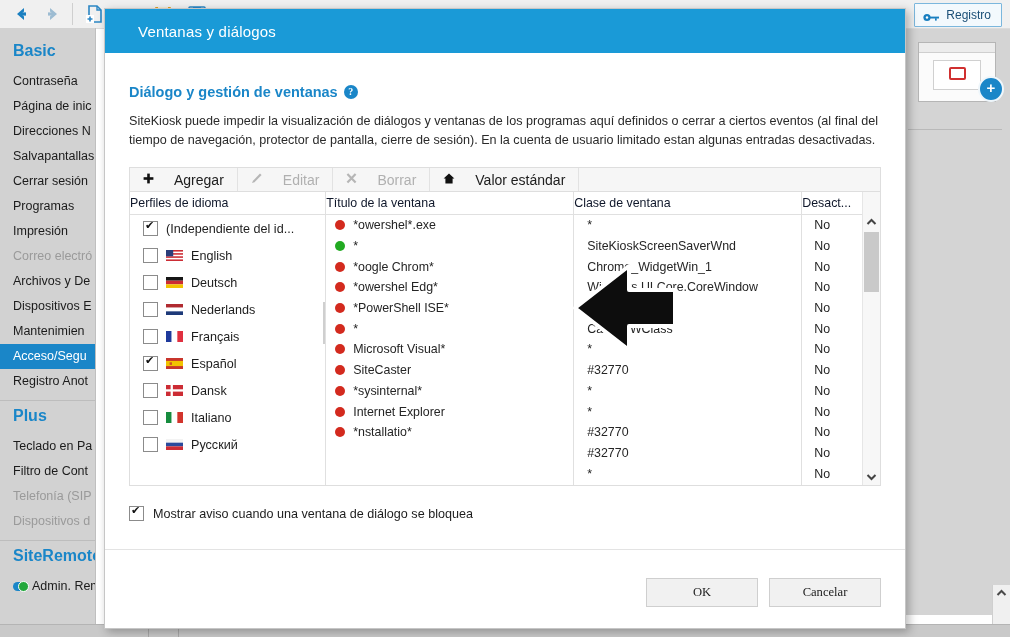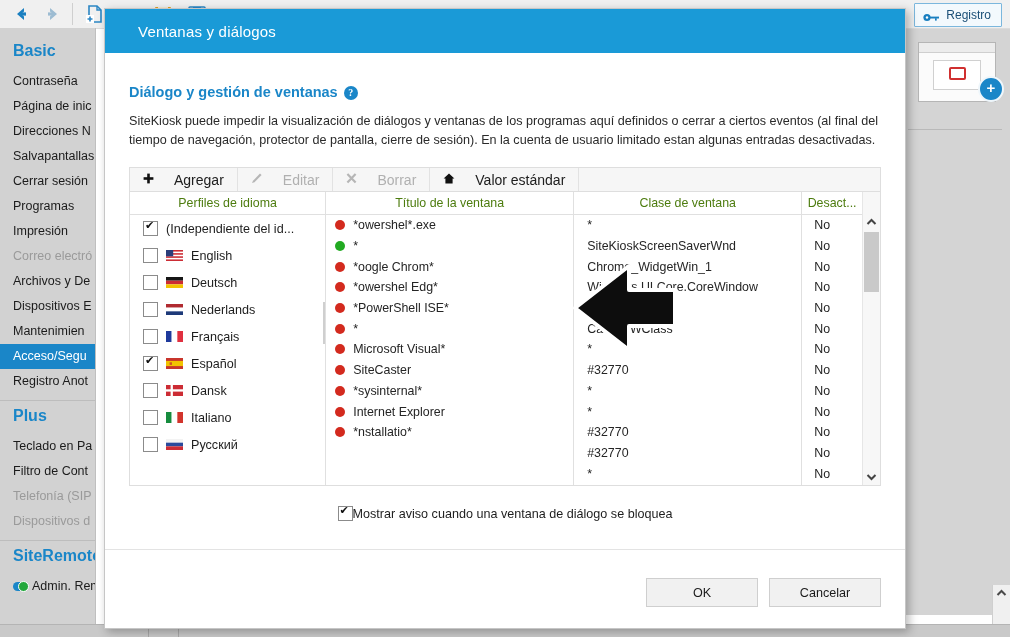--- a/index.html
+++ b/index.html
@@ -63,35 +63,35 @@
   #dialog{
     position:absolute;left:104px;top:8px;width:800px;height:619px;
     background:#ffffff;border:1px solid #c6c6c6;
     box-shadow:3px 3px 9px rgba(0,0,0,.28);
   }
   #dlg-title{height:44px;background:#1a9ad7;display:flex;align-items:center;}
   #dlg-title span{color:#ffffff;font-size:15px;padding-left:33px;letter-spacing:.2px;}
 
   #dlg-body{position:relative;padding:0 24px;}
 
-  #section-title{margin-top:31px;font-size:14.5px;font-weight:bold;color:#1a86c8;display:flex;align-items:flex-end;gap:6px;}
+  #section-title{margin-top:31px;font-size:14.5px;font-weight:bold;color:#1a86c8;display:flex;align-items:center;gap:6px;}
   .help-badge{display:inline-block;width:14px;height:14px;border-radius:50%;background:#1a86c8;color:#fff;font-size:10px;font-weight:bold;line-height:14px;text-align:center;font-family:"Liberation Serif",serif;}
 
   #section-desc{margin-top:12px;font-size:12.6px;color:#2a2a2a;line-height:19px;width:752px;}
 
   
   #grid-toolbar{margin-top:17px;height:24px;display:flex;border:1px solid #dedede;border-bottom:none;background:#f6f6f6;width:752px;box-sizing:border-box;}
   .gt-btn{display:flex;align-items:center;gap:20px;padding:0 13px;font-size:14px;color:#202020;border-right:1px solid #e2e2e2;}
   .gt-btn.disabled{color:#b0b0b0;}
   .gt-ico{font-size:12px;line-height:1;display:inline-block;}
 
   
   #grid{width:752px;height:295px;border:1px solid #dedede;box-sizing:border-box;position:relative;background:#fff;display:flex;}
   .col{height:100%;box-sizing:border-box;position:relative;overflow:hidden;}
-  .col-head{height:22px;line-height:22px;text-align:center;font-size:12.4px;color:#4d7c0f;border-bottom:1px solid #e0e0e0;background:#fff;}
+  .col-head{height:22px;line-height:22px;text-align:left;font-size:12.4px;color:#0f172a;border-bottom:1px solid #e0e0e0;background:#fff;}
   .col-sep{width:1px;background:#e0e0e0;height:100%;}
   .col-body{position:relative;}
 
   .lang-row{height:27px;display:flex;align-items:center;padding-left:13px;gap:8px;font-size:12.6px;color:#1d1d1d;}
   .cbox{width:13px;height:13px;border:1px solid #8b8b8b;background:#fff;flex:0 0 auto;position:relative;}
   .cbox.checked:after{content:"✔";position:absolute;left:1px;top:-3px;font-size:11px;color:#111;}
   .flag{width:17px;height:11px;flex:0 0 auto;display:block;}
 
   .row{height:20.7px;display:flex;align-items:center;font-size:12.4px;color:#252525;}
   .dot{width:10px;height:10px;border-radius:50%;margin-left:9px;margin-right:8px;flex:0 0 auto;}
@@ -101,25 +101,25 @@
 
   
   #grid-sb{width:17px;background:#f7f7f7;border-left:1px solid #e6e6e6;position:relative;flex:0 0 auto;}
   #grid-sb .arw{position:absolute;left:0;width:17px;height:17px;text-align:center;font-size:10px;color:#555;line-height:17px;}
   #grid-sb .thumb{position:absolute;left:1px;top:22px;width:15px;height:60px;background:#c9c9c9;}
 
   
   #lang-divider{position:absolute;right:0;top:110px;width:2px;height:42px;background:#cfcfcf;}
 
   
-  #bottom-check{margin-top:20px;display:flex;align-items:center;font-size:12.6px;color:#1d1d1d;justify-content:center;}
+  #bottom-check{margin-top:20px;display:flex;align-items:center;gap:9px;font-size:12.6px;color:#1d1d1d;}
 
   #dlg-footer-sep{position:absolute;left:0;top:540px;width:800px;height:1px;background:#e3e3e3;}
 
-  #dlg-buttons{position:absolute;right:24px;top:569px;display:flex;gap:11px;}
+  #dlg-buttons{position:absolute;right:24px;top:569px;display:flex;gap:11px;font-family:Liberation Serif, serif;}
   .dlg-btn{width:110px;height:27px;border:1px solid #cfcfcf;background:#f1f1f1;font-size:12.6px;color:#1b1b1b;display:flex;align-items:center;justify-content:center;}
 
   
   #arrow-annot{position:absolute;left:466px;top:251px;width:110px;height:98px;pointer-events:none;}
 </style>
 </head>
 <body>
 
 <div id="app-window">
 

